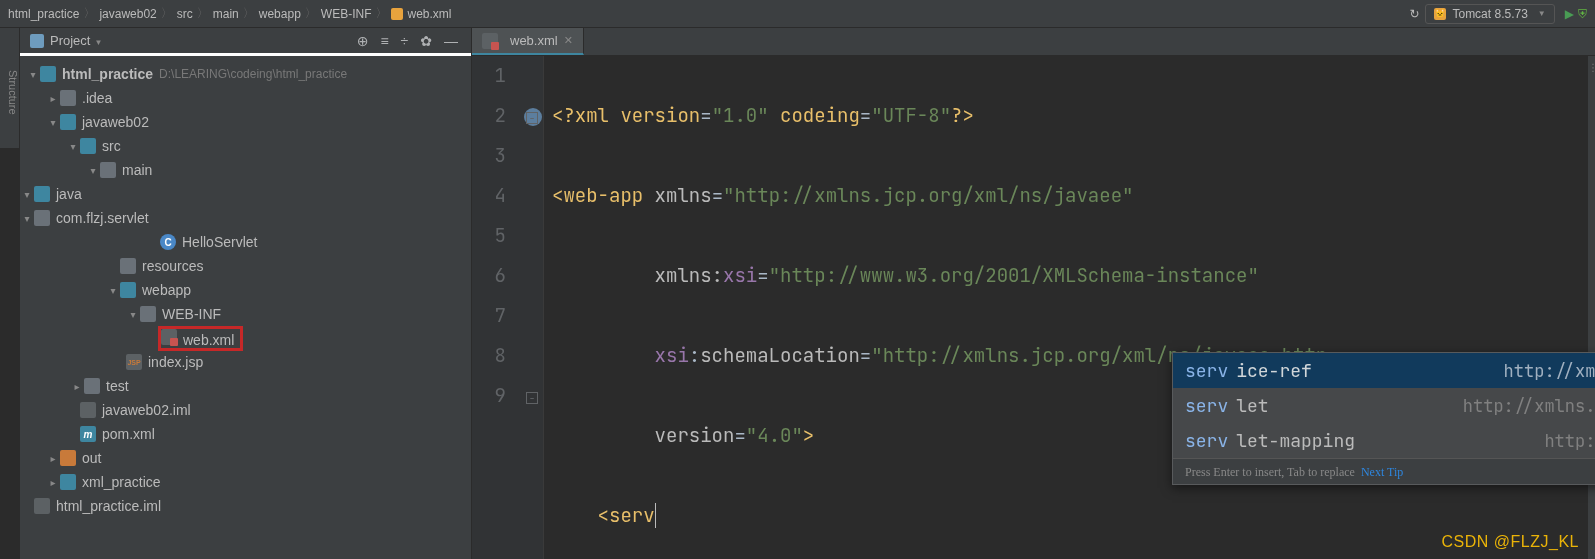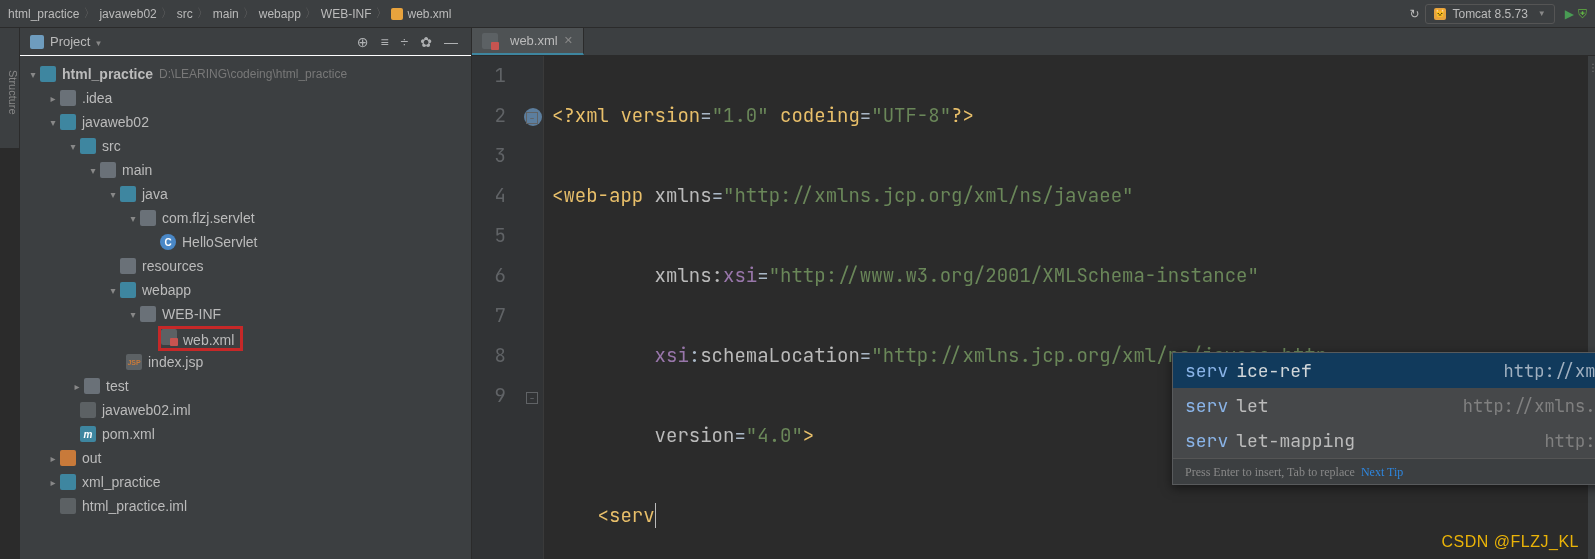--- a/index.html
+++ b/index.html
@@ -43,21 +43,21 @@
   }
 
   .project-panel {
     position: absolute; left: 20px; top: 28px; width: 452px; bottom: 0;
     background: #3c3f41;
     border-right: 1px solid #2b2b2b;
     display: flex; flex-direction: column;
   }
   .panel-header {
     height: 28px; display: flex; align-items: center;
-    padding: 0 10px; border-bottom: 1px solid #ffffff;
+    padding: 0 10px; border-bottom: 3px solid #ffffff;
     color: #bababa; font-size: 13px; gap: 6px; justify-content: center;
   }
   .panel-header .title { flex: 1; display:flex; align-items:center; gap:6px;}
   .panel-header .act { color:#afb1b3; font-size:14px; cursor:pointer; padding:0 3px;}
   .proj-ic{width:14px;height:14px;display:inline-block;background:#6e9cbe;border-radius:2px;}
 
   .tree { padding: 6px 0; font-size: 14px; color:#bbbbbb; overflow:auto; flex:1;}
   .tree-row { display:flex; align-items:center; height:24px; white-space:nowrap; cursor:pointer;}
   .arrow{width:14px;text-align:center;color:#888;font-size:10px;}
   .arrow.down::before{content:"▾";}
@@ -186,26 +186,26 @@
         <div class="tree-row" style="padding-left: 46px;">
           <span class="arrow down"></span>
           <span class="ic ic-folder-blue"></span>
           <span>src</span>
         </div>
         <div class="tree-row" style="padding-left: 66px;">
           <span class="arrow down"></span>
           <span class="ic ic-folder"></span>
           <span>main</span>
         </div>
-        <div class="tree-row" style="padding-left: 86px;">
+        <div class="tree-row" style="">
           <span class="arrow down"></span>
           <span class="ic ic-folder-blue"></span>
           <span>java</span>
         </div>
-        <div class="tree-row" style="padding-left: 106px;">
+        <div class="tree-row" style="">
           <span class="arrow down"></span>
           <span class="ic ic-folder"></span>
           <span>com.flzj.servlet</span>
         </div>
         <div class="tree-row" style="padding-left: 126px;">
           <span class="arrow none"></span>
           <span class="ic ic-class">C</span>
           <span>HelloServlet</span>
         </div>
         <div class="tree-row" style="padding-left: 86px;">
@@ -250,21 +250,21 @@
         <div class="tree-row" style="padding-left: 26px;">
           <span class="arrow right"></span>
           <span class="ic ic-folder-orange"></span>
           <span>out</span>
         </div>
         <div class="tree-row" style="padding-left: 26px;">
           <span class="arrow right"></span>
           <span class="ic ic-folder-blue"></span>
           <span>xml_practice</span>
         </div>
-        <div class="tree-row" style="padding-left: 26px;">
+        <div class="tree-row" style="">
           <span class="arrow none"></span>
           <span class="ic ic-file"></span>
           <span>html_practice.iml</span>
         </div>
       </div>
   </div>
 </div>
 
 <div class="editor-area">
   <div class="tabs-row">

